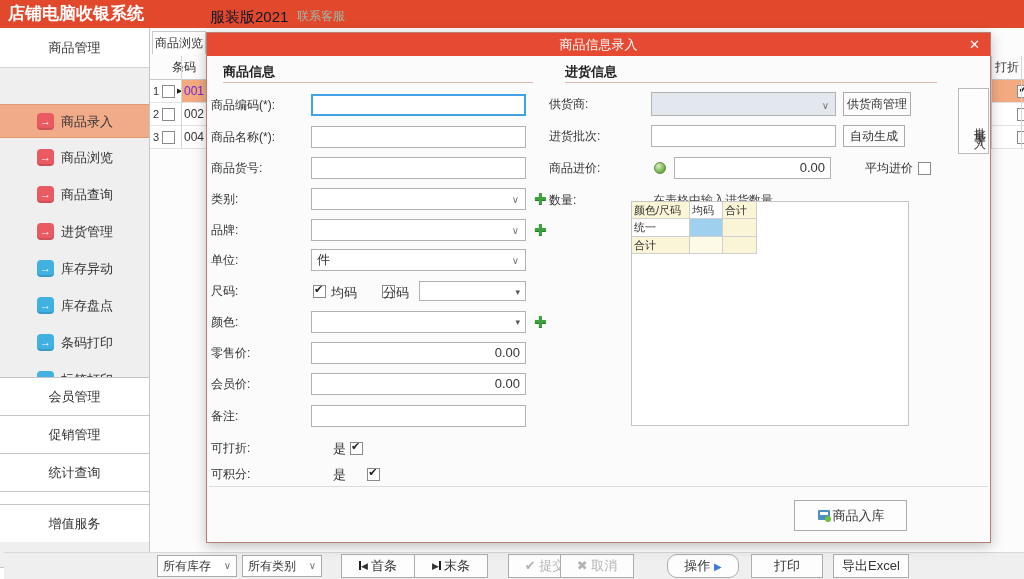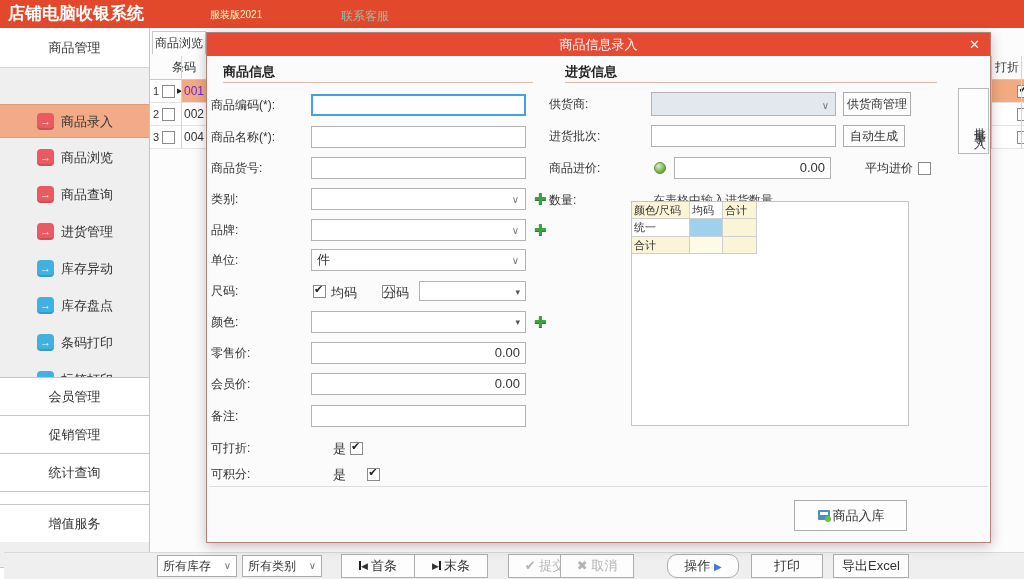--- a/index.html
+++ b/index.html
@@ -3,22 +3,22 @@
 <meta charset="utf-8">
 <style>
   * { margin:0; padding:0; box-sizing:border-box; }
   body { background:#888; }
   .screen { position:relative; width:1024px; height:579px; background:#EFEFEF;
     font-family:"Liberation Sans","DejaVu Sans",sans-serif; overflow:hidden; color:#333; }
   .abs { position:absolute; }
   
   .hdr { left:0; top:0; width:1024px; height:28px; background:#E2492C; }
   .hdr-title { left:8px; top:2px; font-size:17px; font-weight:bold; color:#fff; }
-  .hdr-ed { left:210px; top:8px; font-size:10px; color:#fef9c3; }
-  .hdr-support { left:297px; top:8px; font-size:12px; color:#9DB9A9;margin-left:44px; }
+  .hdr-ed { left:210px; top:8px; font-size:15px; color:#0f172a; }
+  .hdr-support { left:297px; top:8px; font-size:12px; color:#9DB9A9; }
   
   .sidebar { left:0; top:28px; width:150px; height:551px; background:#EFEFEF; border-right:1px solid #C6C6C6; }
   .side-top { left:0; top:0; width:149px; height:40px; background:#fff; border-bottom:1px solid #D4D4D4;
     font-size:13px; text-align:center; line-height:40px; }
   .side-item { left:0; width:149px; height:34px; }
   .side-item.active { background:#F1AB89; border-top:1px solid #E19A74; border-bottom:1px solid #E19A74; }
   .mi-icon { position:absolute; left:37px; top:8px; width:17px; height:17px; border-radius:4px;
     color:#fff; font-size:11px; text-align:center; line-height:16px; font-weight:bold; }
   .mi-red { background:#EA5A63; box-shadow:inset 0 -2px 0 rgba(0,0,0,.12); }
   .mi-blue { background:#41B1E1; box-shadow:inset 0 -2px 0 rgba(0,0,0,.12); }

